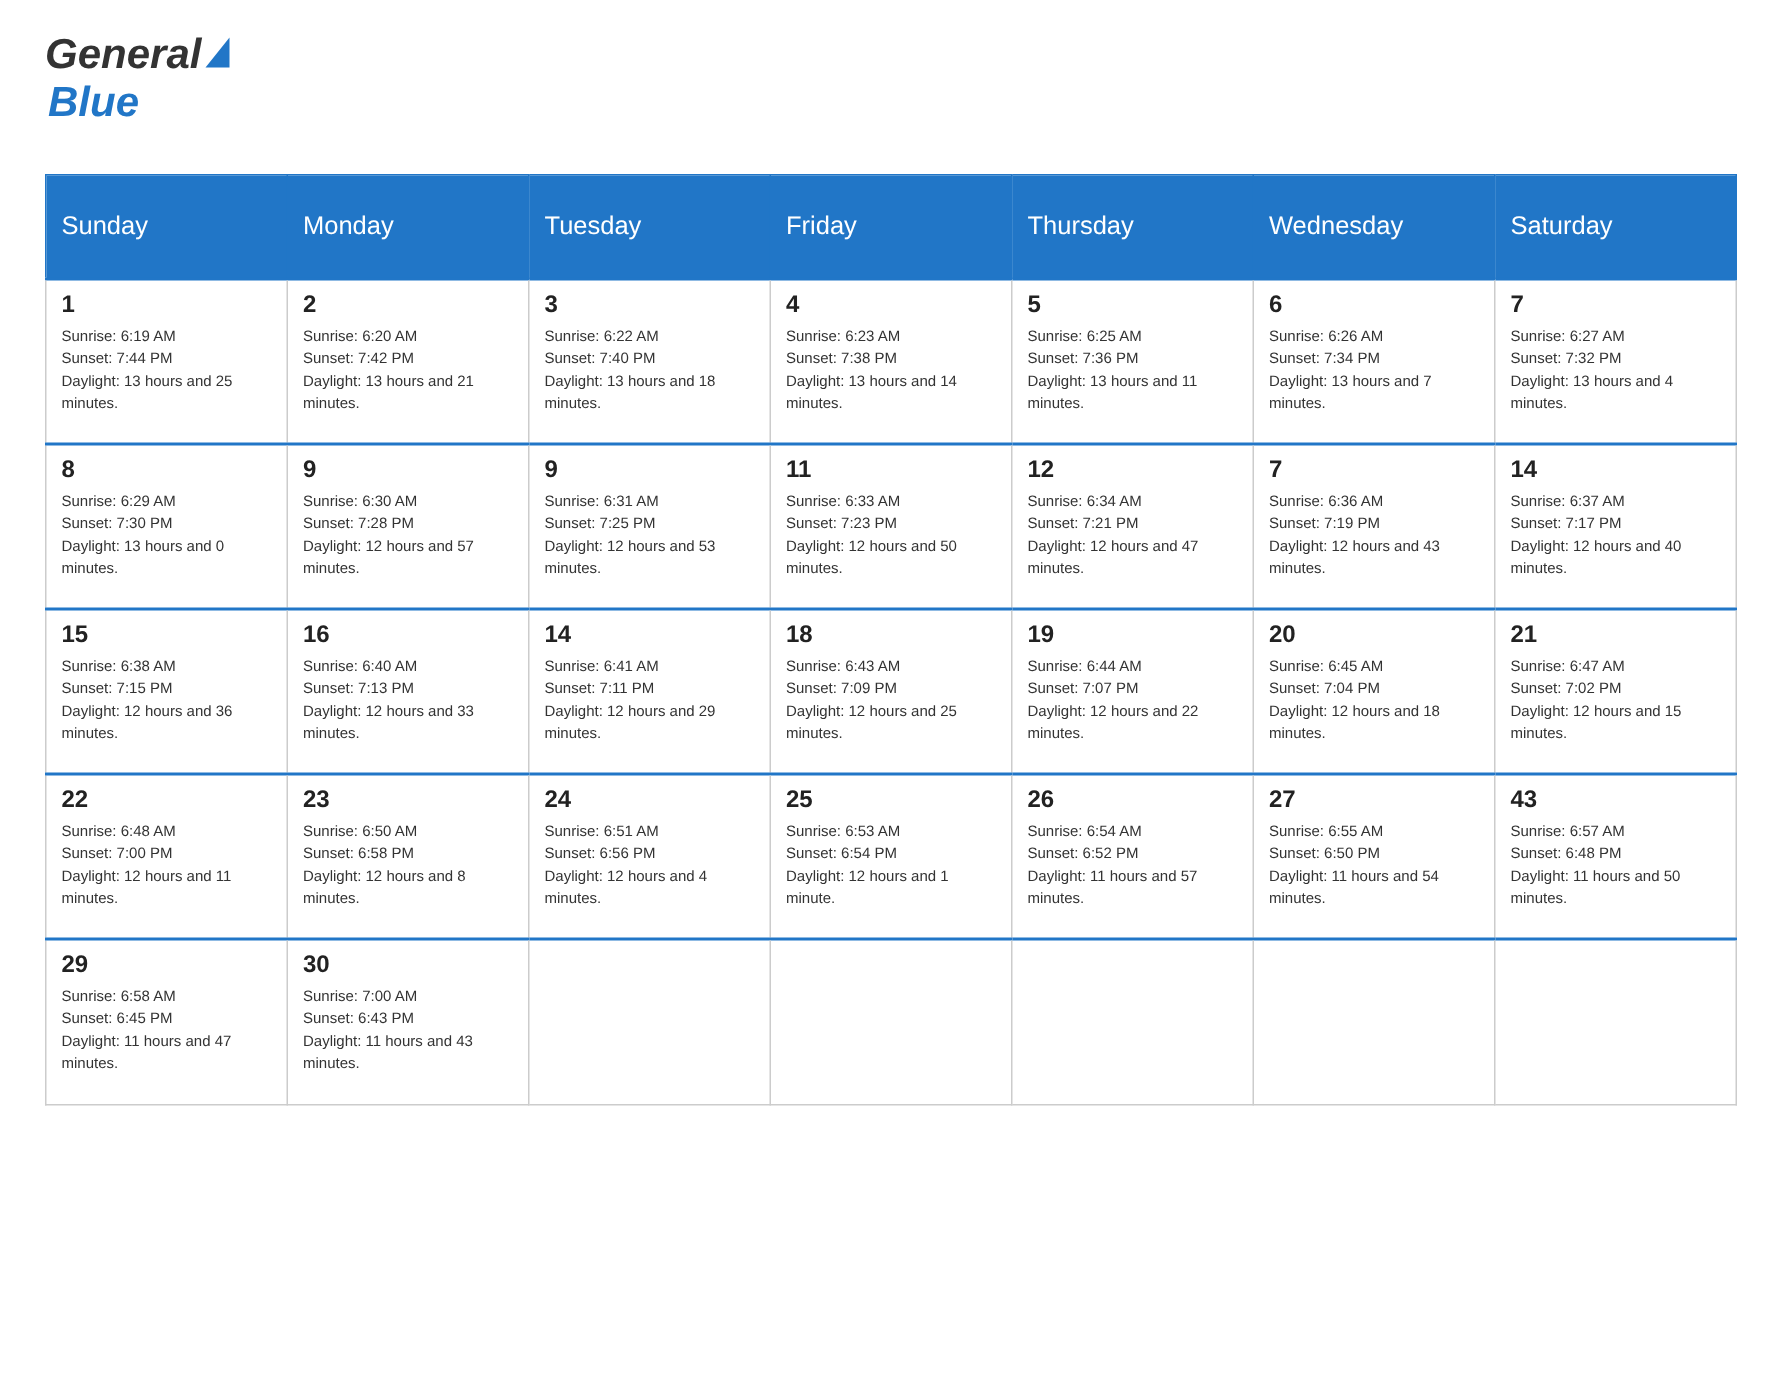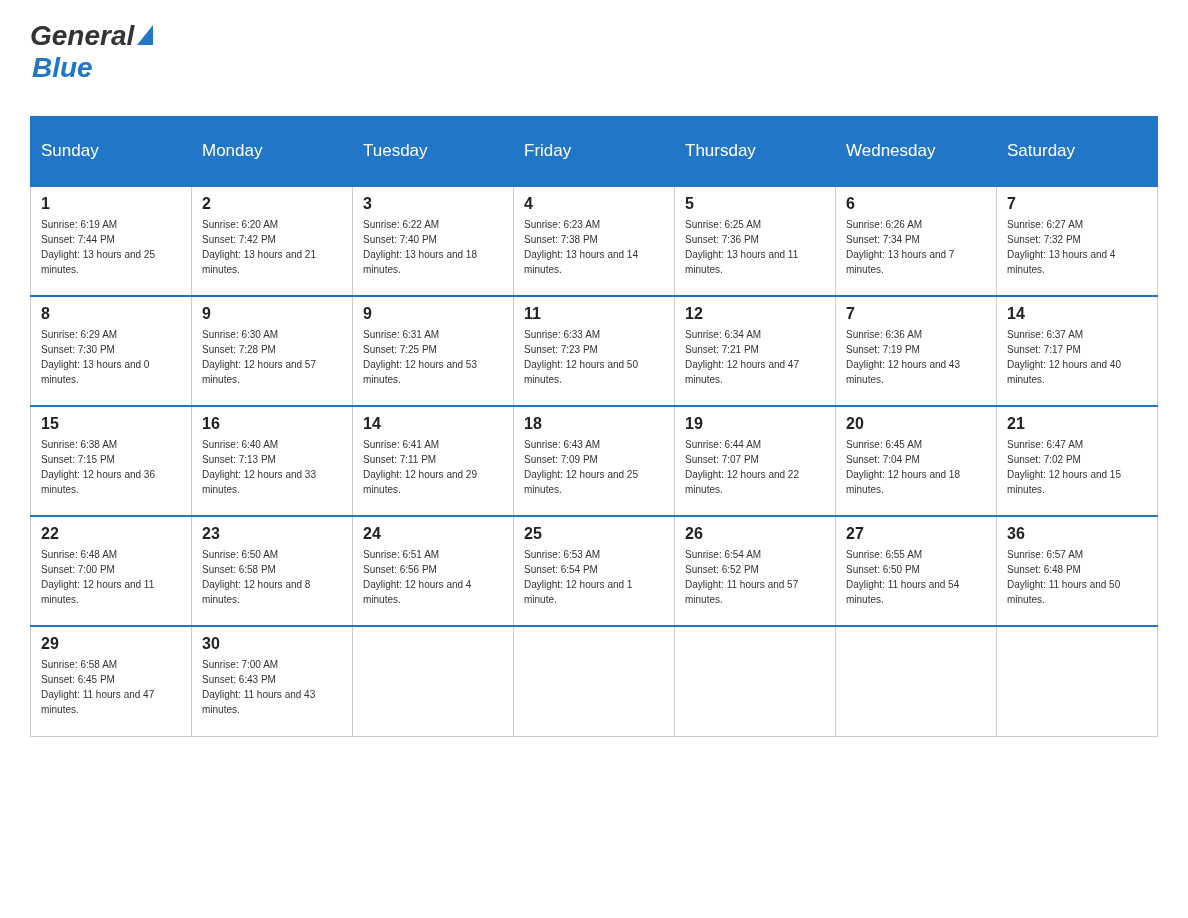--- a/index.html
+++ b/index.html
@@ -238,21 +238,21 @@
         </td>
         <td>
           <span class="day-num">26</span>
           <div class="day-info">Sunrise: 6:54 AM<br>Sunset: 6:52 PM<br>Daylight: 11 hours and 57 minutes.</div>
         </td>
         <td>
           <span class="day-num">27</span>
           <div class="day-info">Sunrise: 6:55 AM<br>Sunset: 6:50 PM<br>Daylight: 11 hours and 54 minutes.</div>
         </td>
         <td>
-          <span class="day-num">36</span>
+          <span class="day-num">43</span>
           <div class="day-info">Sunrise: 6:57 AM<br>Sunset: 6:48 PM<br>Daylight: 11 hours and 50 minutes.</div>
         </td>
       </tr>
       <tr class="week-row">
         <td>
           <span class="day-num">29</span>
           <div class="day-info">Sunrise: 6:58 AM<br>Sunset: 6:45 PM<br>Daylight: 11 hours and 47 minutes.</div>
         </td>
         <td>
           <span class="day-num">30</span>

